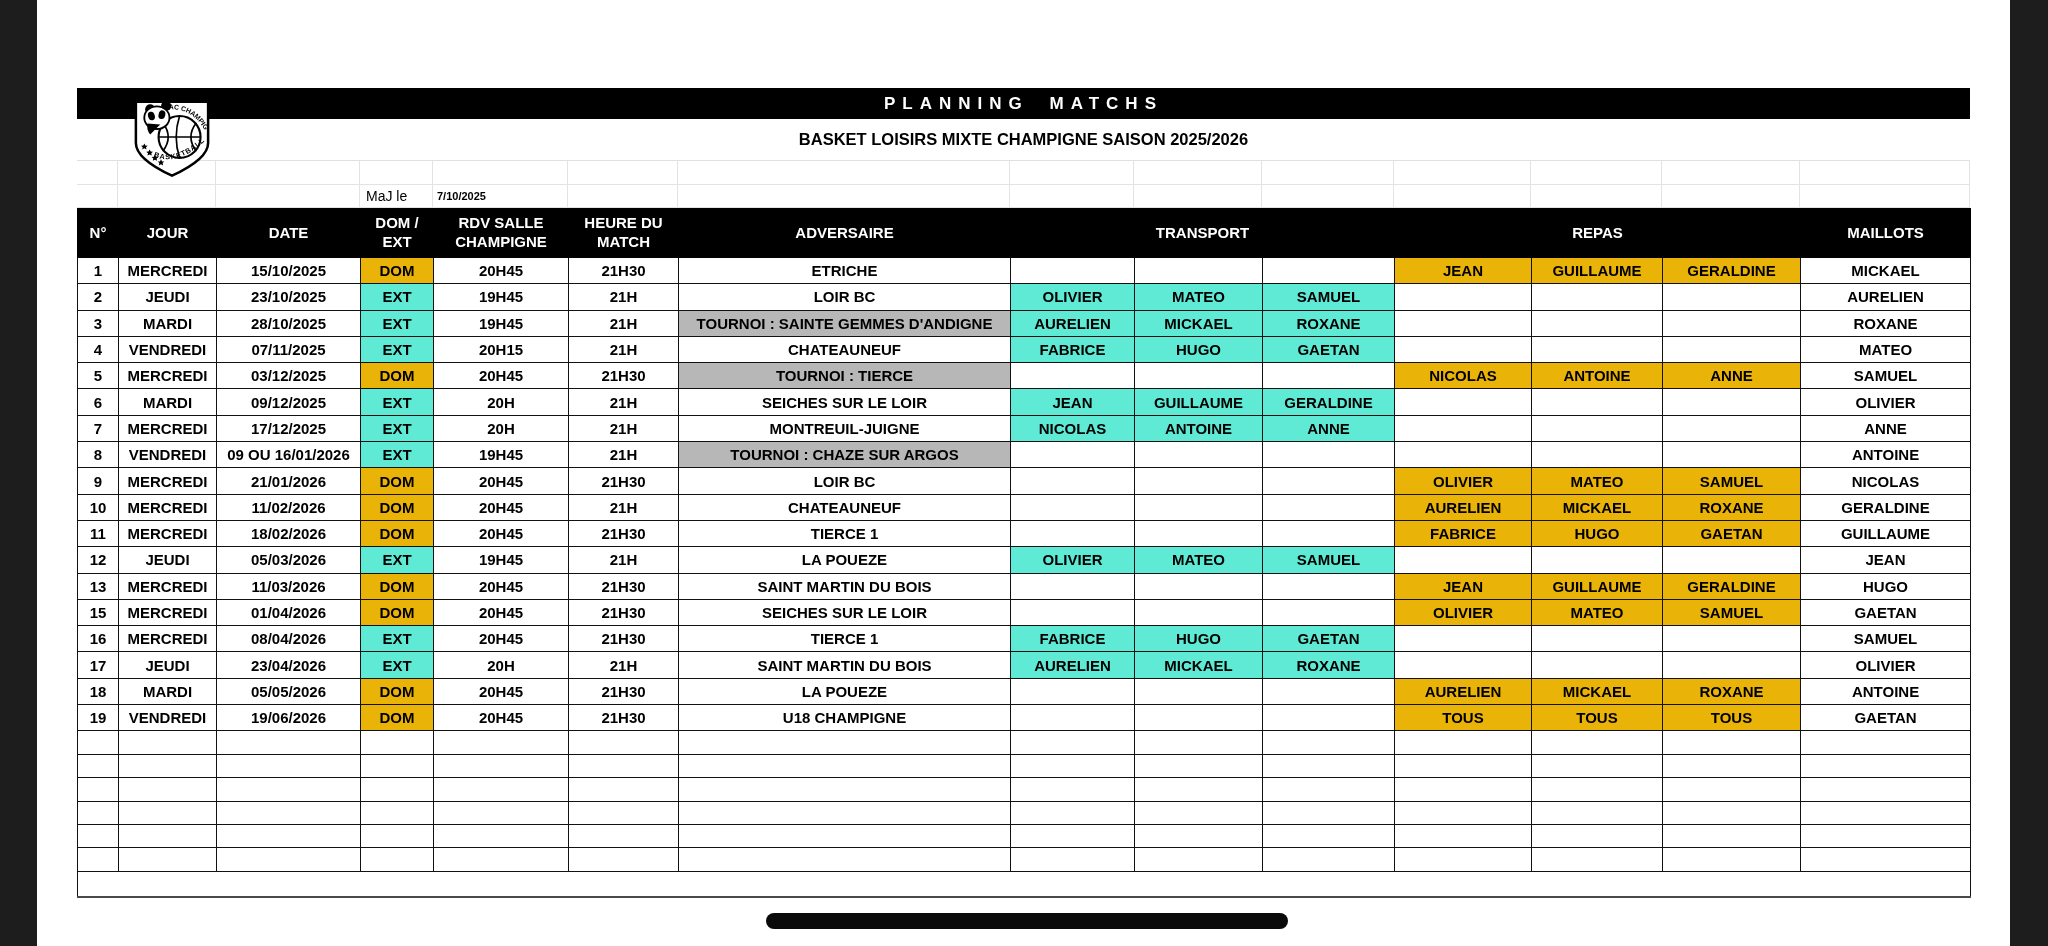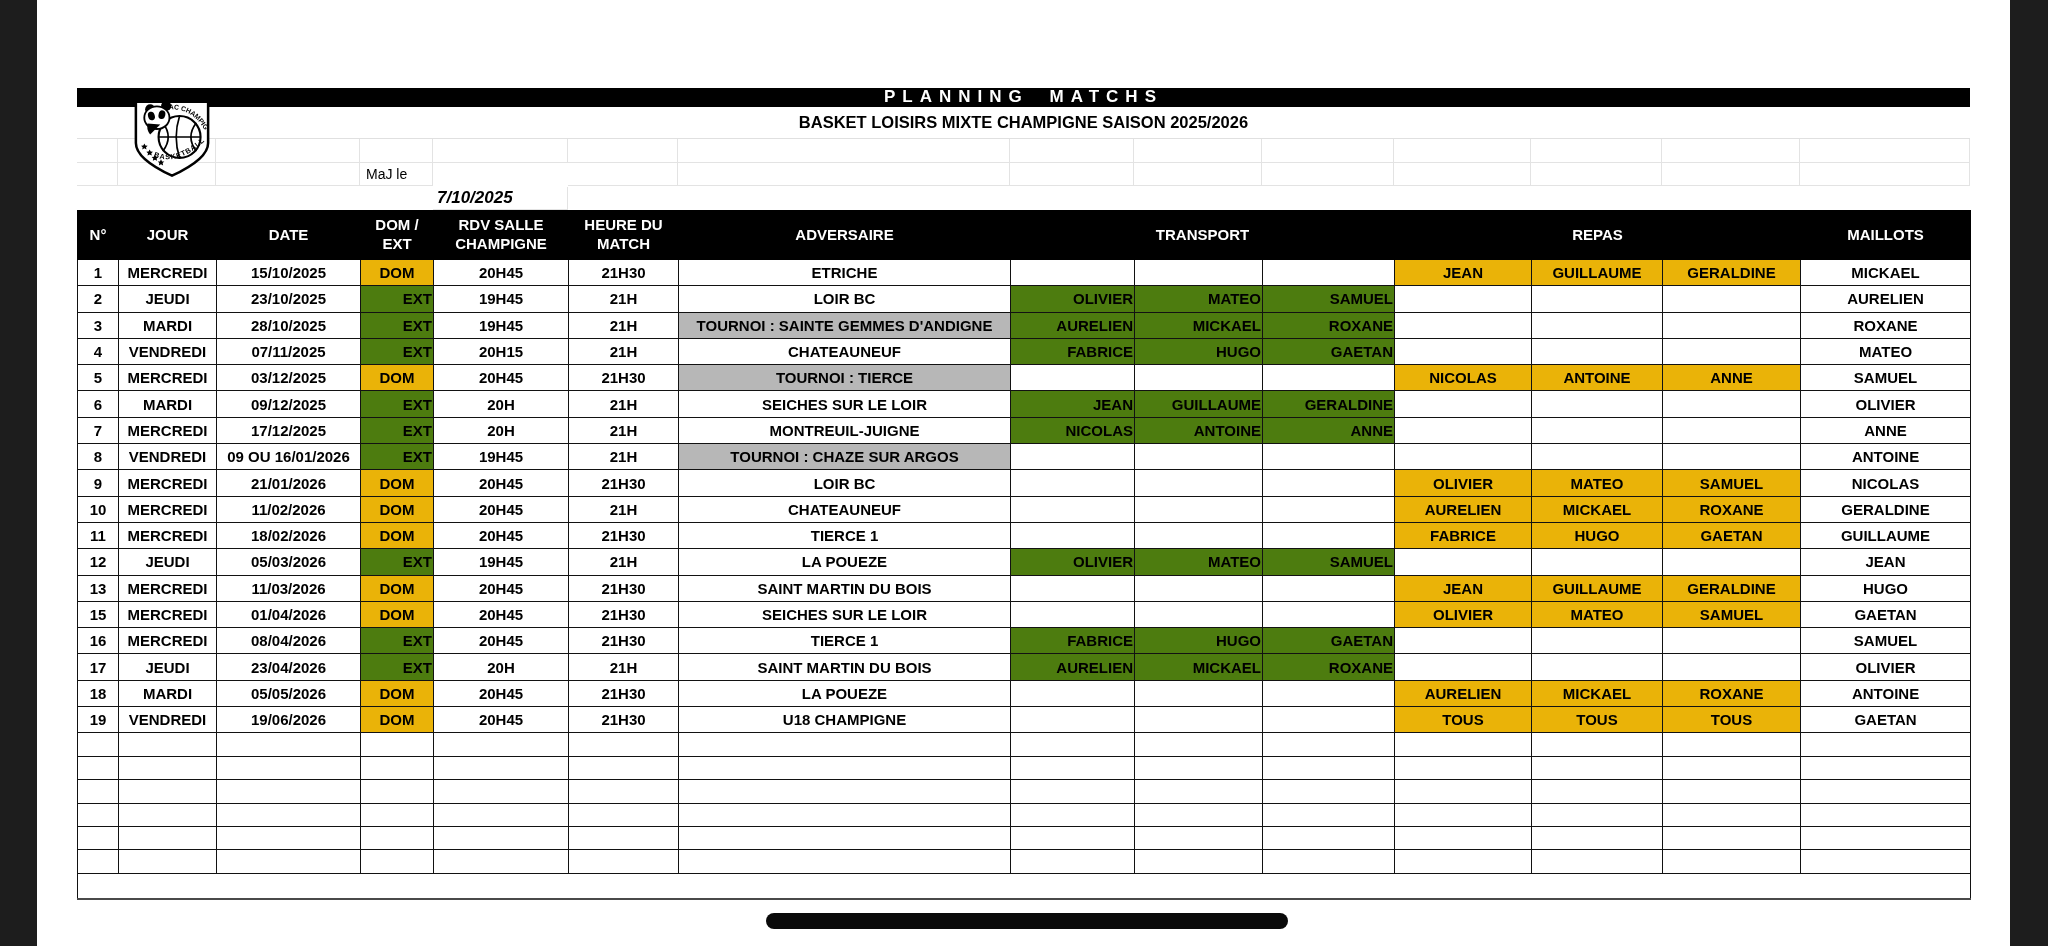--- a/index.html
+++ b/index.html
@@ -8,59 +8,59 @@
     position:relative; width:2048px; height:946px; background:#ffffff;
     overflow:hidden; font-family:"Liberation Sans","DejaVu Sans",sans-serif; color:#000;
   }
   .side-strip { position:absolute; top:0; height:946px; background:#1d1d1d; }
   #strip-left { left:0; width:37px; }
   #strip-right { left:2010px; width:38px; }
 
   #sheet { position:absolute; left:77px; top:88px; width:1893px; }
 
   .title-bar {
-    height:19px; background:#000; color:#fff; display:flex; align-items:flex-end;
+    height:31px; background:#000; color:#fff; display:flex; align-items:center;
     justify-content:center; font-weight:bold; font-size:17px;
     letter-spacing:7px; word-spacing:9px;
   }
   .subtitle-bar {
-    height:32px; display:flex; align-items:center; justify-content:center;
+    height:42px; display:flex; align-items:center; justify-content:center;
     font-weight:bold; font-size:16.5px; border-bottom:1px solid #e0e0e0;
   }
 
   .pre-grid {
     display:grid;
     grid-template-columns:41px 98px 144px 73px 135px 110px 332px 124px 128px 132px 137px 131px 138px 170px;
   }
   .pre-grid .pc {
     height:23.5px; border-right:1px solid #e3e3e3; border-bottom:1px solid #e3e3e3;
     display:flex; align-items:center; font-size:14px; overflow:hidden; white-space:nowrap;
   }
   .pc.maj-label { padding-left:6px; font-weight:normal; }
-  .pc.maj-date  { padding-left:4px; font-weight:bold; font-style:italic; font-size:17px;margin-top:24px; }
+  .pc.maj-date  { padding-left:4px; font-weight:bold; font-size:11px; }
 
   table { border-collapse:collapse; table-layout:fixed; width:1893px; }
   col.w0{width:41px}  col.w1{width:98px}  col.w2{width:144px} col.w3{width:73px}
   col.w4{width:135px} col.w5{width:110px} col.w6{width:332px} col.w7{width:124px}
   col.w8{width:128px} col.w9{width:132px} col.w10{width:137px} col.w11{width:131px}
   col.w12{width:138px} col.w13{width:170px}
 
   thead th {
     background:#000; color:#fff; font-size:15px; font-weight:bold;
     height:49px; border:1.5px solid #000; line-height:1.25; padding:0 2px;
     text-align:center; vertical-align:middle;
   }
   tbody td {
     border:1.5px solid #121212; height:26.3px; text-align:center;
     font-size:15px; font-weight:bold; overflow:hidden; white-space:nowrap;
     padding:0 1px; vertical-align:middle;
   }
   tr.empty-row td { height:23.4px; }
   td.c-dom   { background:#eab308; }
-  td.c-ext   { background:#4d7c0f;text-align:right; }
+  td.c-ext   { background:#5eead4; }
   td.c-tourn { background:#b7b7b7; }
   tr.tall-row td {
     height:25.5px; border:none;
     border-left:1.5px solid #121212; border-right:1.5px solid #121212;
     border-bottom:2px solid #4a4a4a;
   }
 
   #club-logo { position:absolute; left:130px; top:95px; width:84px; height:84px; z-index:5; }
 
   #scrollbar-thumb {

